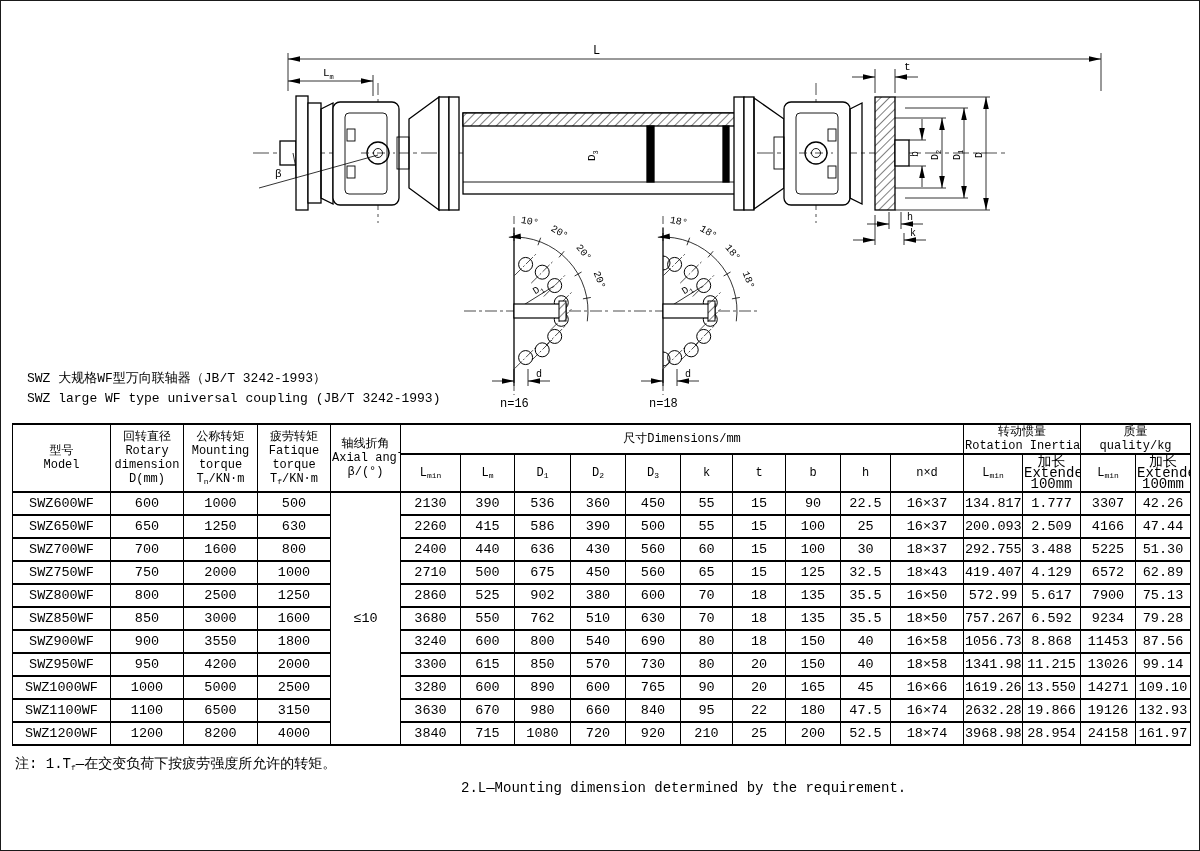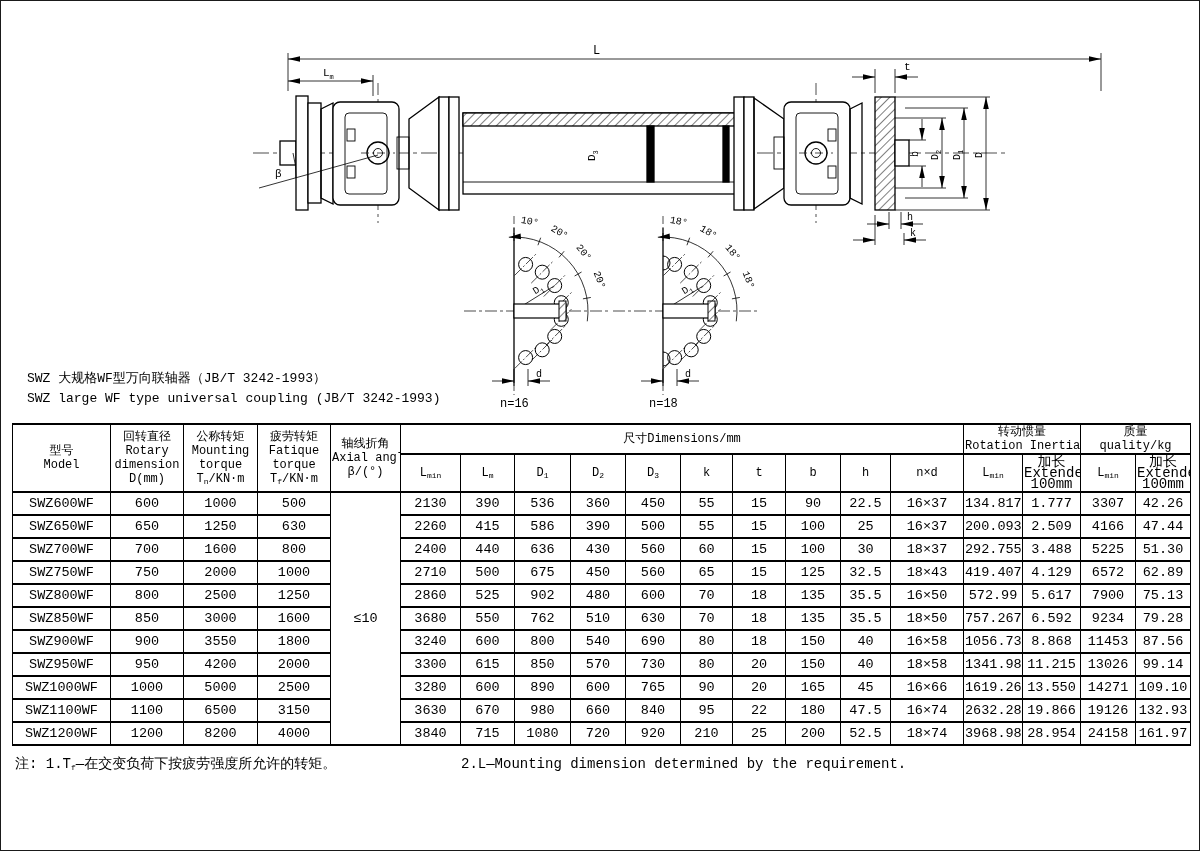--- a/index.html
+++ b/index.html
@@ -15,21 +15,21 @@
   table.spec th .line{white-space:nowrap;}
   table.spec th.small-h .line{font-size:14px;line-height:11px;}
   table.spec td{font-size:13.5px;height:21px;line-height:15px;white-space:nowrap;}
   table.spec .gh{height:30px;}
   table.spec .sh{height:38px;font-size:13px;}
   sub{font-size:8px;vertical-align:-2px;line-height:0;}
   .notes{display:flex;margin:8px 0 0 14px;font-size:14px;line-height:21px;}
   .notes .col{white-space:nowrap;}
   .notes .col.zh{width:380px;}
   .notes .l2{padding-left:38px;}
-  .notes .col.en .l2{padding-left:66px;}
+  .notes .col.en .l2{padding-left:66px;margin-top:24px;}
   svg text{font-family:"Liberation Mono","DejaVu Sans Mono",monospace;fill:#000;}
 </style>
 </head>
 <body>
 
 <div class="page">
 
   <div class="draw-wrap">
     <svg id="techsvg" width="1198" height="420" viewBox="0 0 1198 420">
       <defs>
@@ -453,21 +453,21 @@
           <td>62.89</td>
         </tr>
         <tr>
           <td>SWZ800WF</td>
           <td>800</td>
           <td>2500</td>
           <td>1250</td>
           <td>2860</td>
           <td>525</td>
           <td>902</td>
-          <td>480</td>
+          <td>380</td>
           <td>600</td>
           <td>70</td>
           <td>18</td>
           <td>135</td>
           <td>35.5</td>
           <td>16×50</td>
           <td>572.99</td>
           <td>5.617</td>
           <td>7900</td>
           <td>75.13</td>

